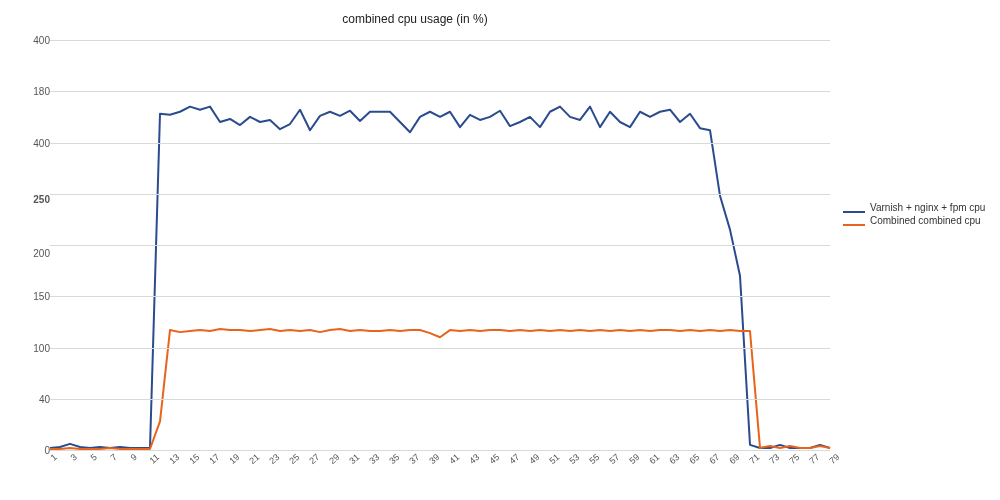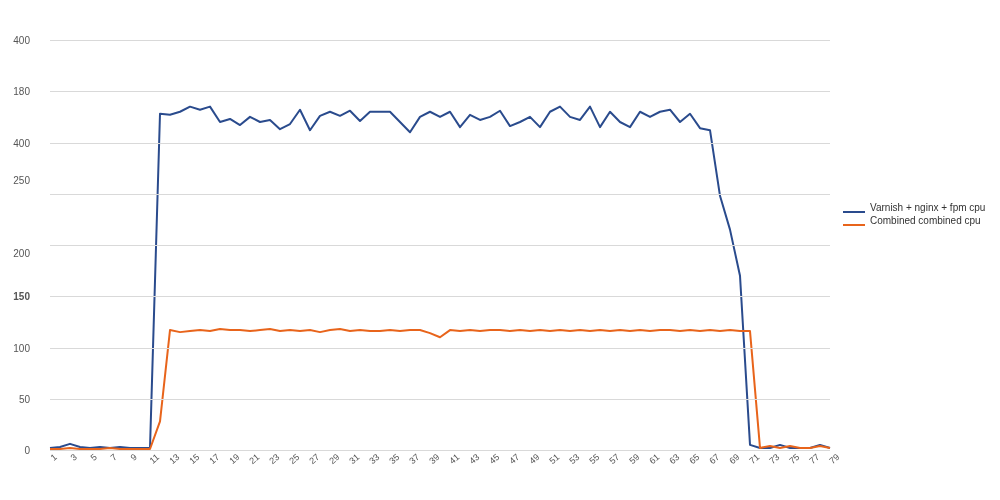--- a/index.html
+++ b/index.html
@@ -37,21 +37,21 @@
   .grid-line {
     position: absolute;
     left: 0;
     width: 100%;
     border-top: 1px solid #d9d9d9;
     height: 0;
   }
   .y-label {
     position: absolute;
     right: 100%;
-    margin-right: 20px;
+    margin-right: 0;
     transform: translateY(-50%);
     font-size: 10px;
     color: #555;
     white-space: nowrap;
   }
   .x-labels {
     position: absolute;
     left: 50px;
     top: 452px;
     width: 780px;
@@ -93,38 +93,39 @@
     border-top-width: 2px;
     border-top-style: solid;
     margin-right: 5px;
   }
 </style>
 </head>
 <body>
 
 <div class="chart-wrap">
 
+  <div class="title">combined cpu usage (in %)</div>
 
   <div class="plot" id="plot">
     <svg class="lines" id="lines" viewBox="0 0 780 410" preserveAspectRatio="none">
         <polyline points="0.00,407.95 10.00,406.93 20.00,403.85 30.00,406.93 40.00,407.95 50.00,406.93 60.00,407.95 70.00,406.93 80.00,407.95 90.00,407.95 100.00,407.95 110.00,73.80 120.00,74.82 130.00,71.75 140.00,66.63 150.00,69.70 160.00,66.63 170.00,82.00 180.00,78.93 190.00,85.07 200.00,76.88 210.00,82.00 220.00,79.95 230.00,89.18 240.00,84.05 250.00,69.70 260.00,90.20 270.00,75.85 280.00,71.75 290.00,75.85 300.00,70.73 310.00,80.98 320.00,71.75 330.00,71.75 340.00,71.75 350.00,82.00 360.00,92.25 370.00,76.88 380.00,71.75 390.00,76.88 400.00,71.75 410.00,87.13 420.00,74.82 430.00,79.95 440.00,76.88 450.00,70.73 460.00,86.10 470.00,82.00 480.00,76.88 490.00,87.13 500.00,71.75 510.00,66.63 520.00,76.88 530.00,79.95 540.00,66.63 550.00,87.13 560.00,71.75 570.00,82.00 580.00,87.13 590.00,71.75 600.00,76.88 610.00,71.75 620.00,69.70 630.00,82.00 640.00,73.80 650.00,88.15 660.00,90.20 670.00,155.80 680.00,189.63 690.00,235.75 700.00,404.88 710.00,407.95 720.00,407.95 730.00,404.88 740.00,407.95 750.00,407.95 760.00,407.95 770.00,404.88 780.00,407.95" fill="none" stroke="#2a4b8d" stroke-width="2" stroke-linejoin="round"></polyline>
         <polyline points="0.00,408.98 10.00,408.98 20.00,407.95 30.00,408.98 40.00,408.98 50.00,408.98 60.00,407.95 70.00,408.98 80.00,408.98 90.00,408.98 100.00,408.98 110.00,381.30 120.00,290.07 130.00,292.13 140.00,291.10 150.00,290.07 160.00,291.10 170.00,289.05 180.00,290.07 190.00,290.07 200.00,291.10 210.00,290.07 220.00,289.05 230.00,291.10 240.00,290.07 250.00,291.10 260.00,290.07 270.00,292.13 280.00,290.07 290.00,289.05 300.00,291.10 310.00,290.07 320.00,291.10 330.00,291.10 340.00,290.07 350.00,291.10 360.00,290.07 370.00,290.07 380.00,293.15 390.00,297.25 400.00,290.07 410.00,291.10 420.00,290.07 430.00,291.10 440.00,290.07 450.00,290.07 460.00,291.10 470.00,290.07 480.00,291.10 490.00,290.07 500.00,291.10 510.00,290.07 520.00,291.10 530.00,290.07 540.00,291.10 550.00,290.07 560.00,291.10 570.00,290.07 580.00,291.10 590.00,290.07 600.00,291.10 610.00,290.07 620.00,290.07 630.00,291.10 640.00,290.07 650.00,291.10 660.00,290.07 670.00,291.10 680.00,290.07 690.00,291.10 700.00,291.10 710.00,407.95 720.00,405.90 730.00,407.95 740.00,405.90 750.00,407.95 760.00,407.95 770.00,405.90 780.00,407.95" fill="none" stroke="#e8641b" stroke-width="2" stroke-linejoin="round"></polyline>
       </svg>
   <div class="grid-line" style="top: 410px;"></div>
       <div class="y-label" style="top: 410px;">0</div>
       <div class="grid-line" style="top: 358.75px;"></div>
-      <div class="y-label" style="top: 358.75px;">50</div>
+      <div class="y-label" style="top: 358.75px;">40</div>
       <div class="grid-line" style="top: 307.5px;"></div>
       <div class="y-label" style="top: 307.5px;">100</div>
       <div class="grid-line" style="top: 256.25px;"></div>
-      <div class="y-label" style="top: 256.25px; font-weight: bold;">150</div>
+      <div class="y-label" style="top: 256.25px;">150</div>
       <div class="grid-line" style="top: 205px;"></div>
       <div class="y-label" style="top: 213px;">200</div>
       <div class="grid-line" style="top: 153.75px;"></div>
-      <div class="y-label" style="top: 140px;">250</div>
+      <div class="y-label" style="top: 159px; font-weight: bold;">250</div>
       <div class="grid-line" style="top: 102.5px;"></div>
       <div class="y-label" style="top: 102.5px;">400</div>
       <div class="grid-line" style="top: 51.25px;"></div>
       <div class="y-label" style="top: 51.25px;">180</div>
       <div class="grid-line" style="top: 0px;"></div>
       <div class="y-label" style="top: 0px;">400</div>
     </div>
 
   <div class="x-labels" id="xlabels">
       <div class="x-label" style="left: 0px;">1</div>

